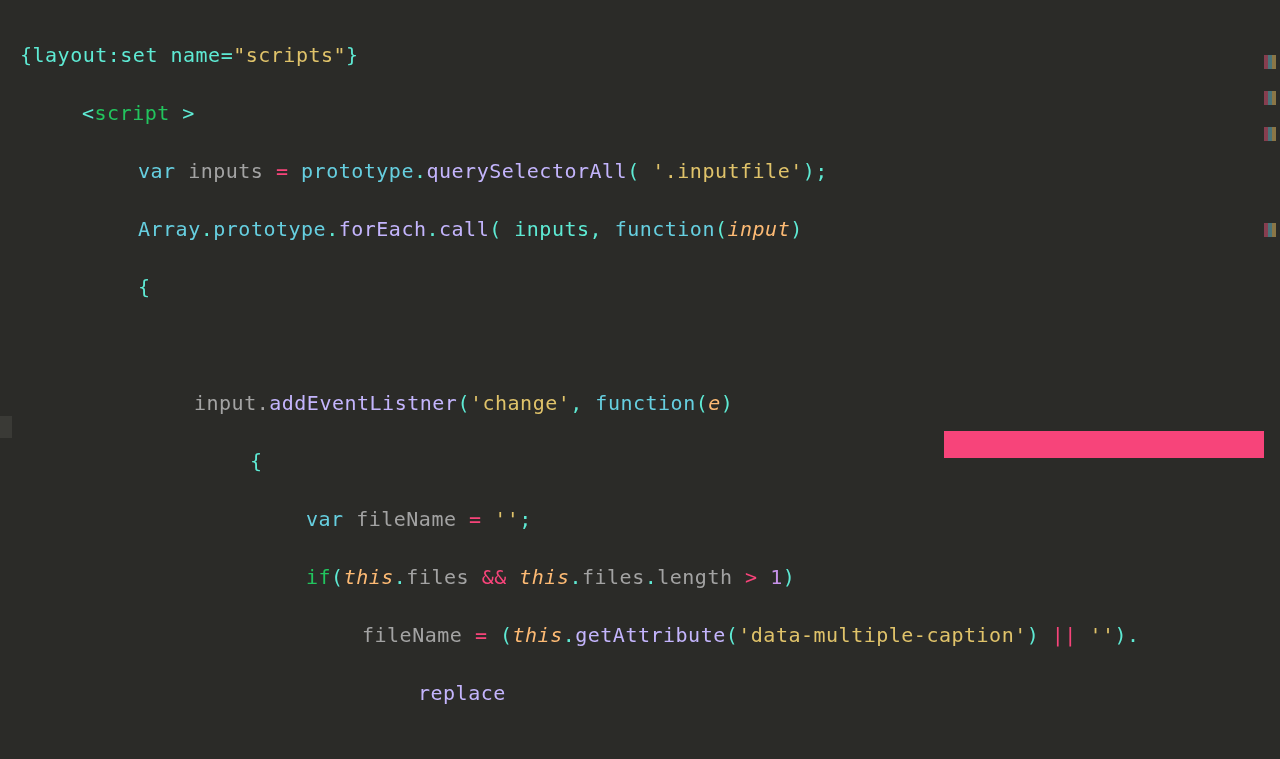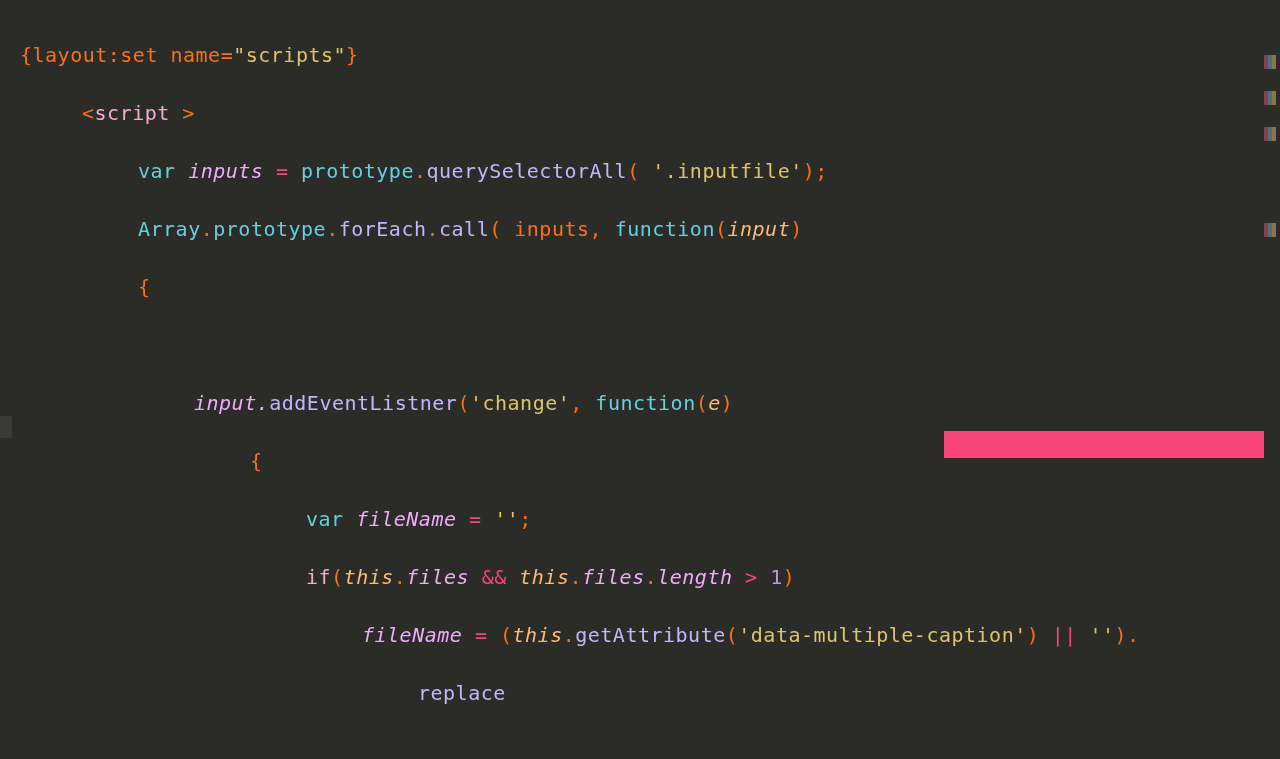--- a/index.html
+++ b/index.html
@@ -24,25 +24,25 @@
   .indent { display:inline-block; }
   .i1 { width: 62px; }
   .i2 { width: 118px; }
   .i3 { width: 174px; }
   .i4 { width: 230px; }
   .i5 { width: 286px; }
   .i6 { width: 342px; }
   .i7 { width: 398px; }
 
   
-  .pun   { color: #f97316; margin-top: 36px; }
-  .name  { color: #f0abfc; font-style: italic; }
+  .pun   { color: #5eead4; margin-top: 36px; }
+  .name  { color: #a3a3a3; }
   .kwvar { color: #66cfe0; }       
   .param { color: #fdba74; font-style: italic; }       
-  .tag   { color: #f9a8d4; }                           
+  .tag   { color: #22c55e; }                           
   .op    { color: #f7447a; }
   .func  { color: #c4b5fd; }                           
   .str   { color: #e0c36a; }                           
   .num   { color: #c792ea; }
 
   .selection {
     position: absolute;
     background: #f7447a;
     height: 27px;
     width: 320px;

